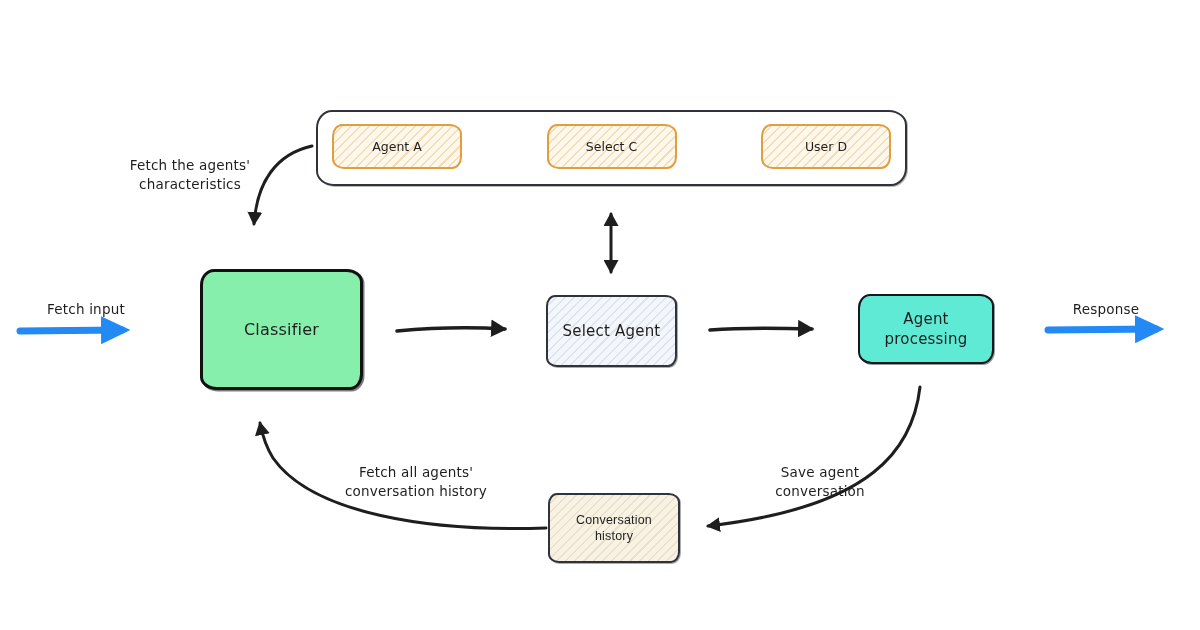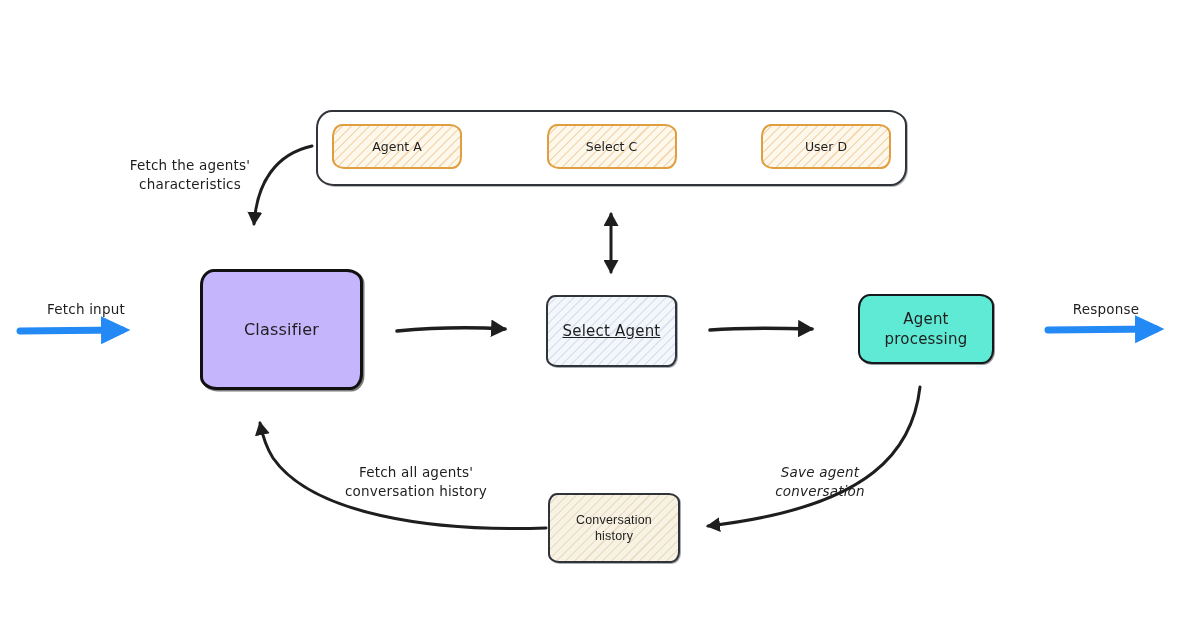--- a/index.html
+++ b/index.html
@@ -44,38 +44,37 @@
     background-image: repeating-linear-gradient(135deg,
       rgba(224,158,62,0) 0px, rgba(224,158,62,0) 5px,
       rgba(224,158,62,0.30) 5px, rgba(224,158,62,0.30) 6.5px);
     display: flex; align-items: center; justify-content: center;
     font-size: 12.5px;
     font-weight: 500;
   }
 
   .classifier {
     left: 200px; top: 269px; width: 163px; height: 121px;
-    background: #c4b5fd;
+    background: #86efac;
     border: 3px solid #111111;
     border-radius: 14px 16px 13px 17px / 16px 13px 16px 13px;
     font-size: 16px;
     box-shadow: 1.5px 1.5px 0 rgba(17,17,17,0.55);
   }
 
   .select-agent {
     left: 546px; top: 295px; width: 131px; height: 72px;
     background-color: #f3f6fa;
     background-image: repeating-linear-gradient(135deg,
       rgba(110,135,185,0) 0px, rgba(110,135,185,0) 5px,
       rgba(110,135,185,0.17) 5px, rgba(110,135,185,0.17) 6.5px);
     border: 2.4px solid #2f333a;
     border-radius: 9px 11px 9px 11px / 11px 9px 11px 9px;
     font-size: 15px;
     box-shadow: 1px 1px 0 rgba(47,51,58,0.4);
-    text-decoration: underline;
   }
 
   .agent-processing {
     left: 858px; top: 294px; width: 136px; height: 70px;
     background: #5eead4;
     border: 2.6px solid #15181c;
     border-radius: 12px 14px 12px 14px / 14px 12px 14px 12px;
     font-size: 15px;
     white-space: pre-line;
     line-height: 1.35;
@@ -103,21 +102,21 @@
     font-size: 13.5px;
     font-weight: 500;
     white-space: pre-line;
     line-height: 1.4;
     letter-spacing: 0.2px;
   }
   .lbl-user-input      { left: 26px;  top: 300px; width: 120px; }
   .lbl-response        { left: 1046px; top: 300px; width: 120px; text-align: center; }
   .lbl-fetch-char      { left: 104px; top: 156px; width: 172px; }
   .lbl-fetch-history   { left: 328px; top: 463px; width: 176px; }
-  .lbl-save-conv       { left: 748px; top: 463px; width: 144px; font-style: italic; }
+  .lbl-save-conv       { left: 748px; top: 463px; width: 144px; }
 </style>
 </head>
 <body>
 
 <div class="canvas">
 
   <svg class="arrow-layer" viewBox="0 0 1200 630">
     <defs>
       <marker id="blueHead" markerUnits="strokeWidth" markerWidth="4.4" markerHeight="4.4" refX="3" refY="2" orient="auto">
         <path d="M0,0 L4.2,2 L0,4 Z" fill="#2389f5"></path>

